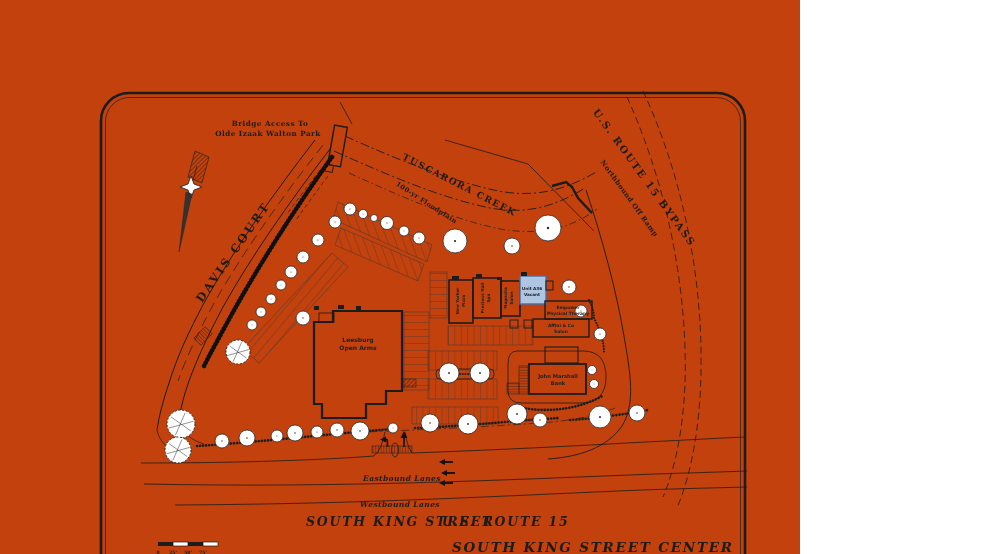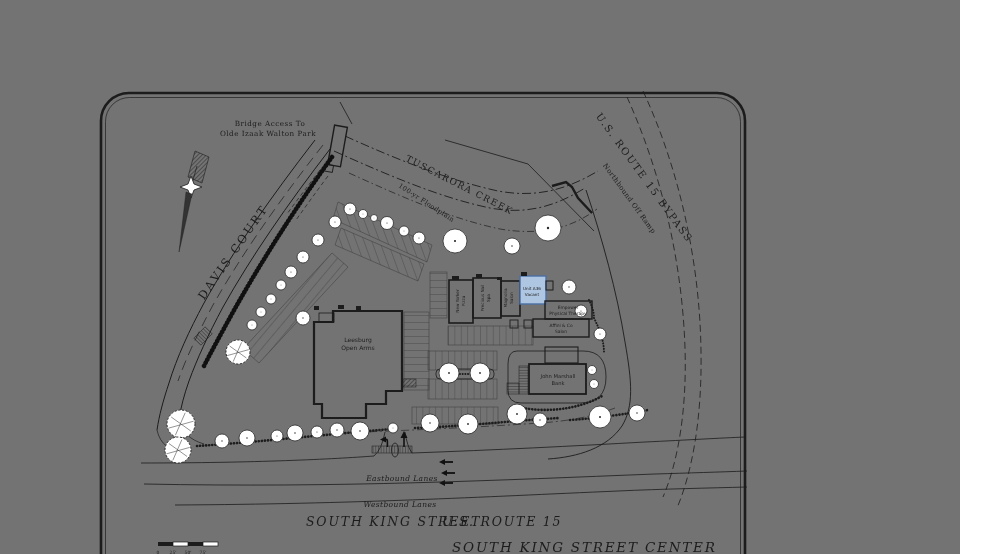--- a/index.html
+++ b/index.html
@@ -1,17 +1,17 @@
 <!DOCTYPE html>
 <html><head>
 <meta charset="utf-8">
 <style>
   html,body{margin:0;padding:0;background:#ffffff;}
-  .stage{position:relative;width:960px;height:554px;background:#737373;overflow:hidden;
-         font-family:"Liberation Serif", serif;}
+  .stage{position:relative;width:800px;height:554px;background:#c2410c;overflow:hidden;
+         font-family:"Liberation Serif", serif;font-weight:bold;}
   svg{display:block}
   svg text{font-family:"DejaVu Serif", serif; fill:#1c1c1c;}
   text.bl{font-family:"DejaVu Sans", sans-serif; fill:#222;}
   .ln{stroke:#1c1c1c;fill:none;}
   .hedge{stroke:#101010;fill:none;stroke-width:4.6;stroke-linecap:round;stroke-dasharray:0.1 3.4;}
   .shrub{stroke:#1d1d1d;fill:none;stroke-width:2.6;stroke-linecap:round;stroke-dasharray:0.1 3;}
   .shrub2{stroke:#1d1d1d;fill:none;stroke-width:2;stroke-linecap:round;stroke-dasharray:0.1 2.6;}
   .tree{stroke:#2a2a2a;fill:#ffffff;}
   .it{font-style:italic;}
 </style>

